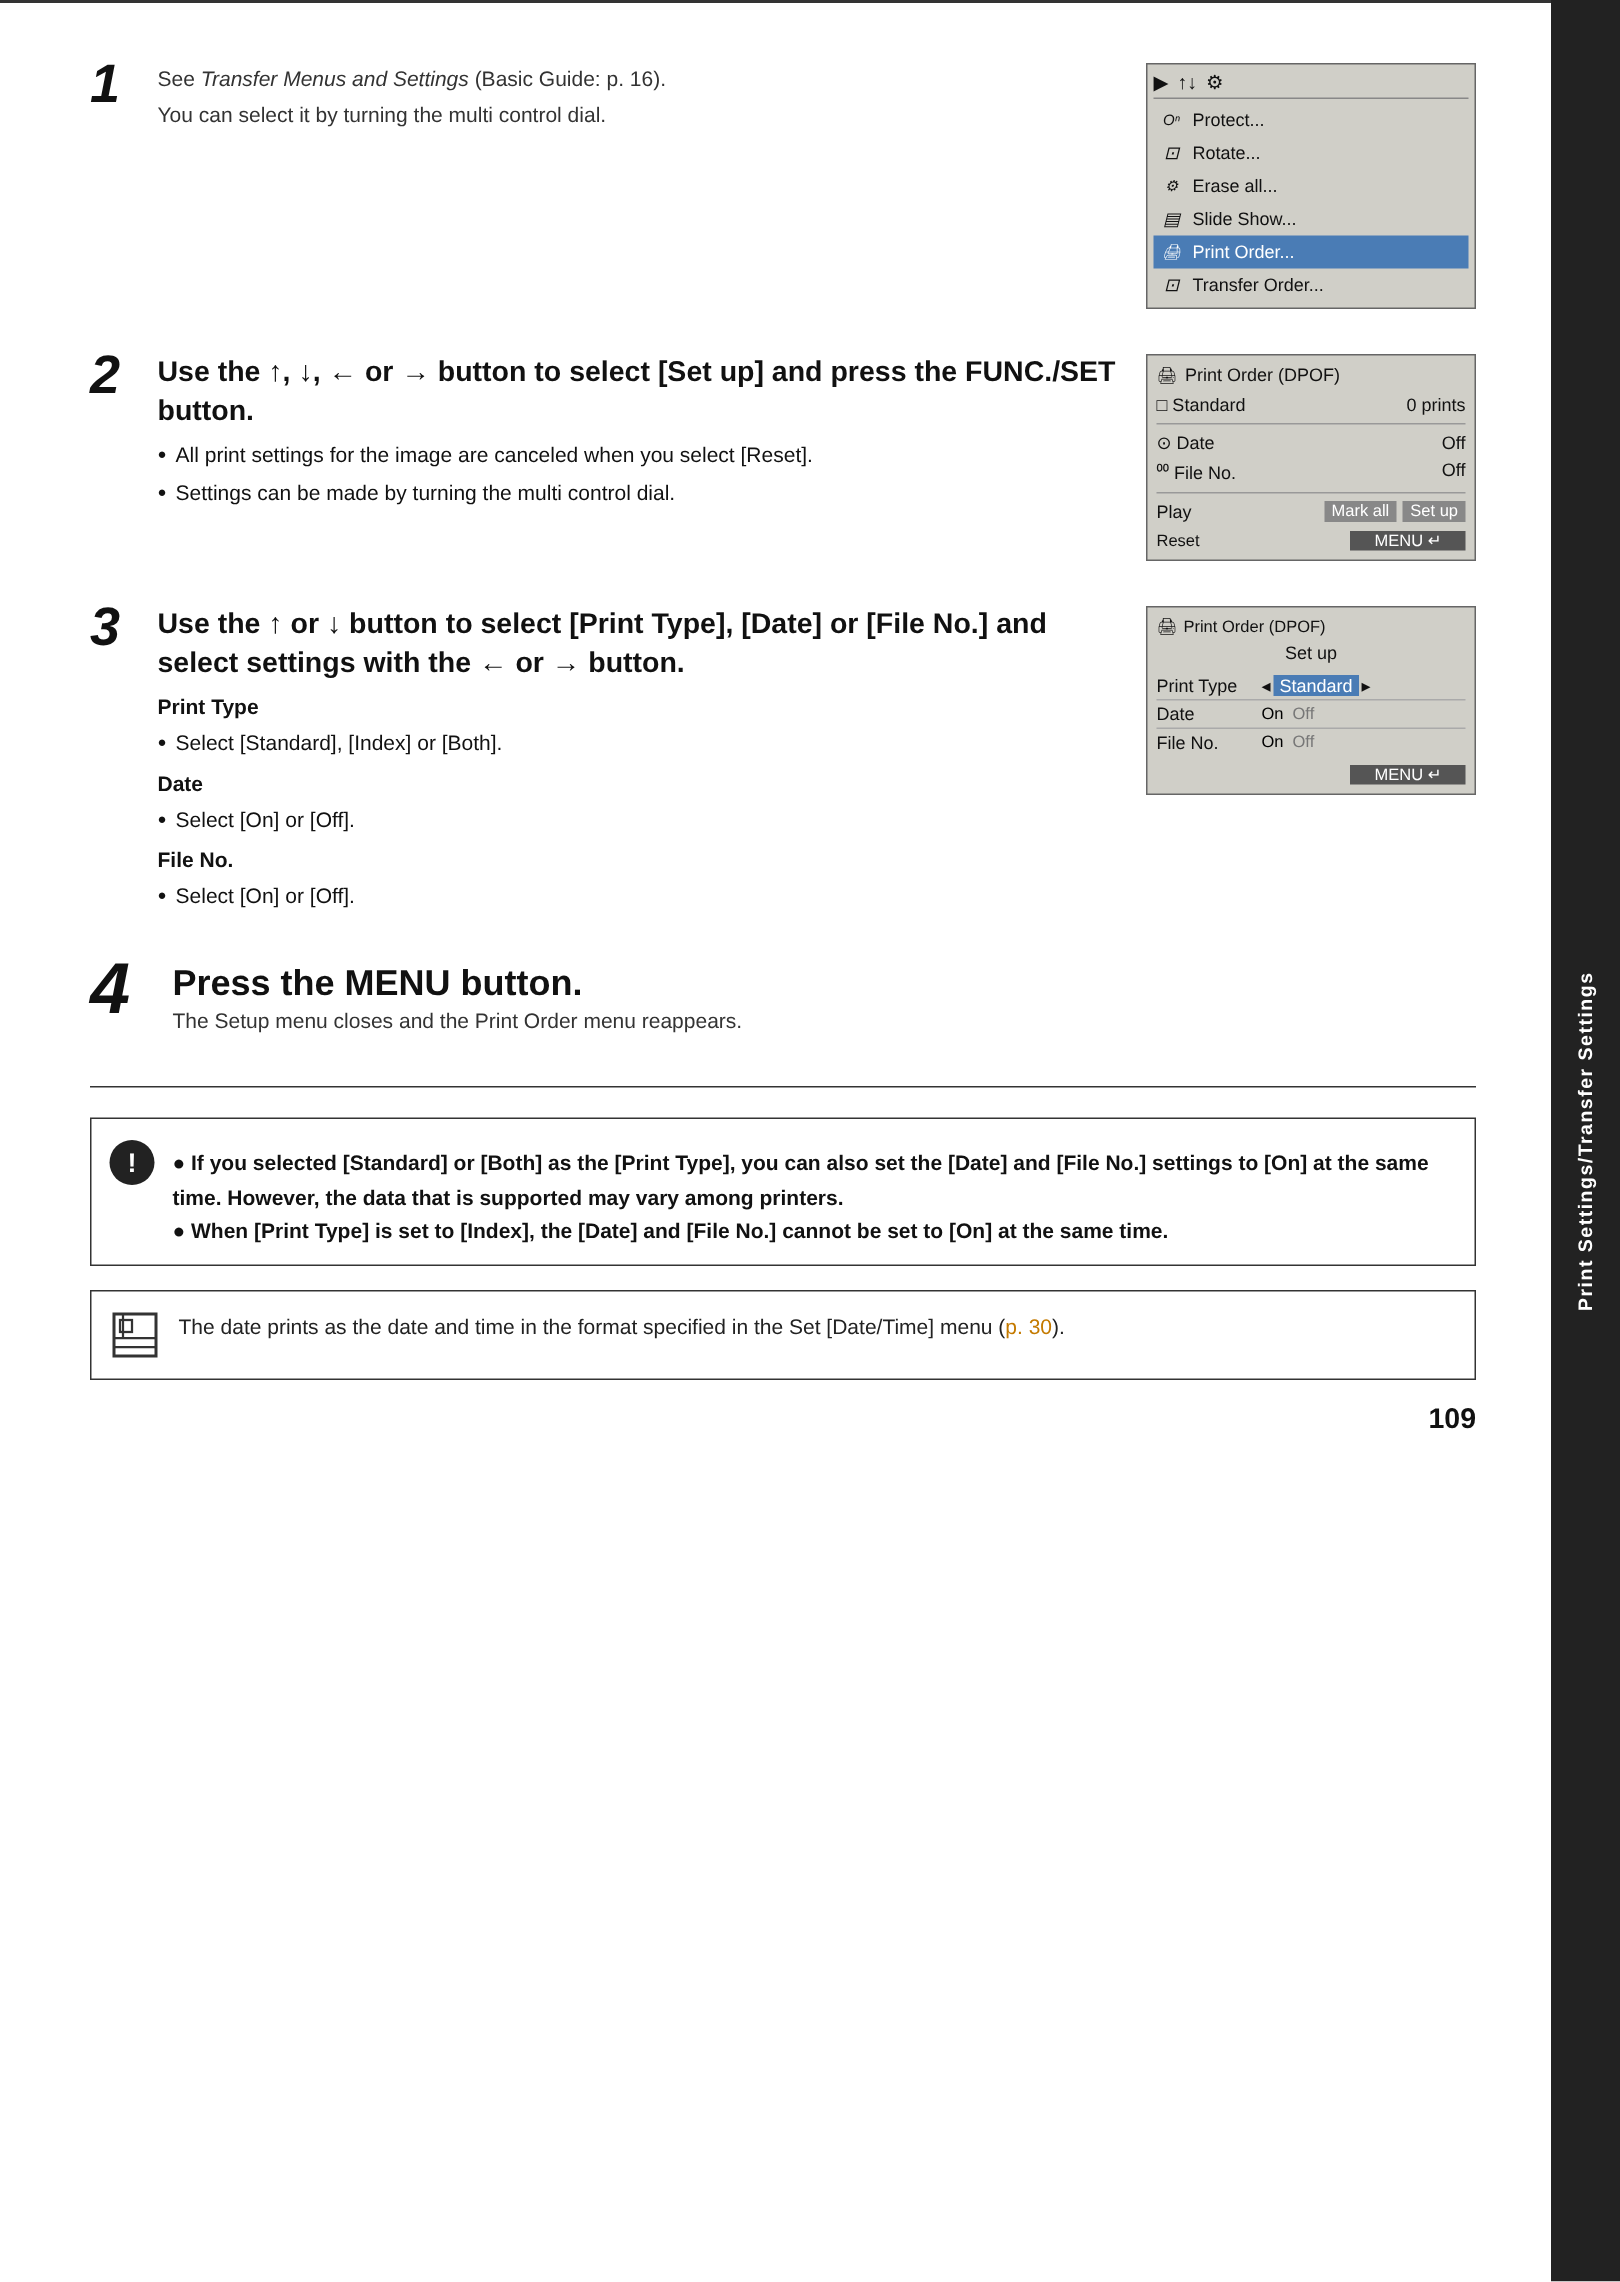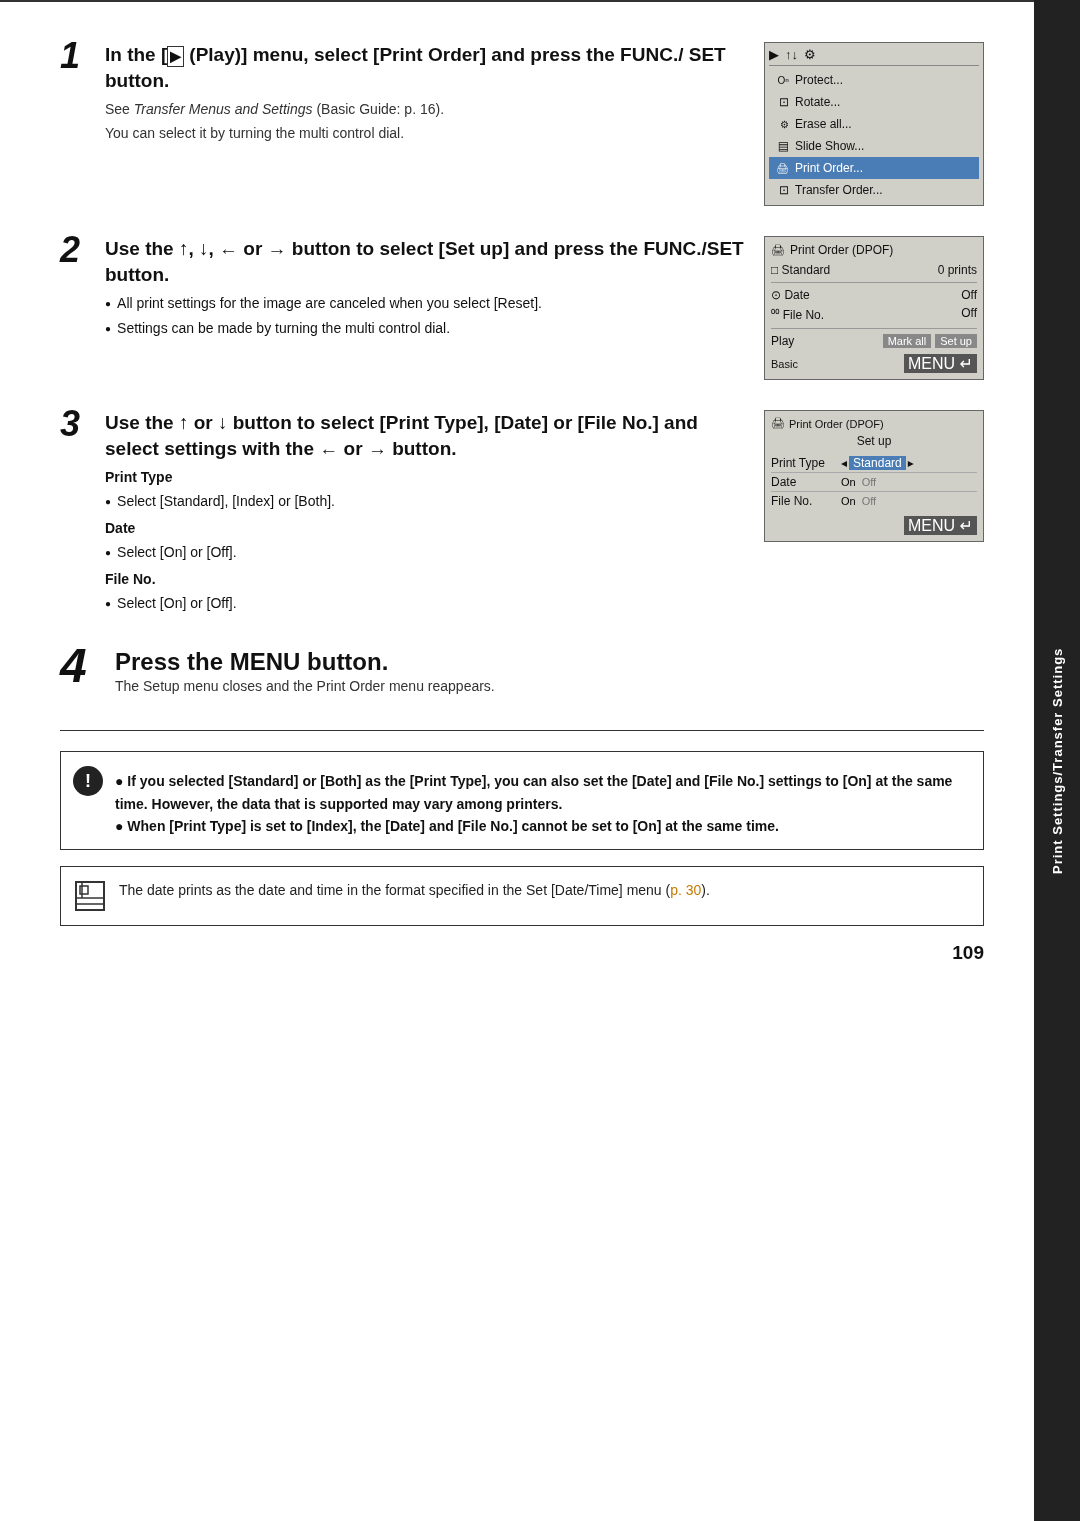--- a/index.html
+++ b/index.html
@@ -154,21 +154,22 @@
       line-height: 1.5;
     }
 
     .menu-item.selected {
       background: #4a7cb5;
       color: #fff;
     }
 
     .menu-item-icon {
       width: 16px;
-      text-align: right;
+      text-align: center;
+      font-style: italic;
     }
 
     
     .menu-screen2 {
       border: 1.5px solid #666;
       background: #d0cfc8;
       font-size: 12px;
       padding: 6px;
     }
 
@@ -204,22 +205,22 @@
       background: #888;
       color: #fff;
       padding: 1px 5px;
       font-size: 11px;
       border: none;
     }
 
     .menu-tag {
       background: #555;
       color: #fff;
-      padding: 0px 4px;
-      font-size: 16px;
+      padding: 0px 16px;
+      font-size: 11px;
     }
 
     
     .menu-screen3 {
       border: 1.5px solid #666;
       background: #d0cfc8;
       font-size: 12px;
       padding: 6px;
     }
 
@@ -374,23 +375,20 @@
 <body>
 
 <div class="page-container">
   <div class="main-content">
 
     <div class="step">
       <div class="step-number">1</div>
       <div class="step-body">
         <div class="step-layout">
           <div class="step-text-col">
-            <div class="step-title">
-              In the [<span style="display:inline-block;border:1.5px solid #333;padding:0 2px;font-size:14px;">▶</span> (Play)] menu, select [Print Order] and press the FUNC./ SET button.
-            </div>
             <div class="step-sub">
               See <em>Transfer Menus and Settings</em> (Basic Guide: p. 16).
             </div>
             <div class="step-sub">
               You can select it by turning the multi control dial.
             </div>
           </div>
           <div class="step-img-col">
             <div class="menu-screen">
               <div class="menu-screen-header">
@@ -464,21 +462,21 @@
               </div>
               <div class="menu-row-separator"></div>
               <div class="menu-row">
                 <span>Play</span>
                 <span style="display:flex;gap:4px;">
                   <span class="menu-btn">Mark all</span>
                   <span class="menu-btn">Set up</span>
                 </span>
               </div>
               <div class="menu-bottom-bar">
-                <span>Basic</span>
+                <span>Reset</span>
                 <span class="menu-tag">MENU ↵</span>
               </div>
             </div>
           </div>
         </div>
       </div>
     </div>
 
     <div class="step">
       <div class="step-number">3</div>

